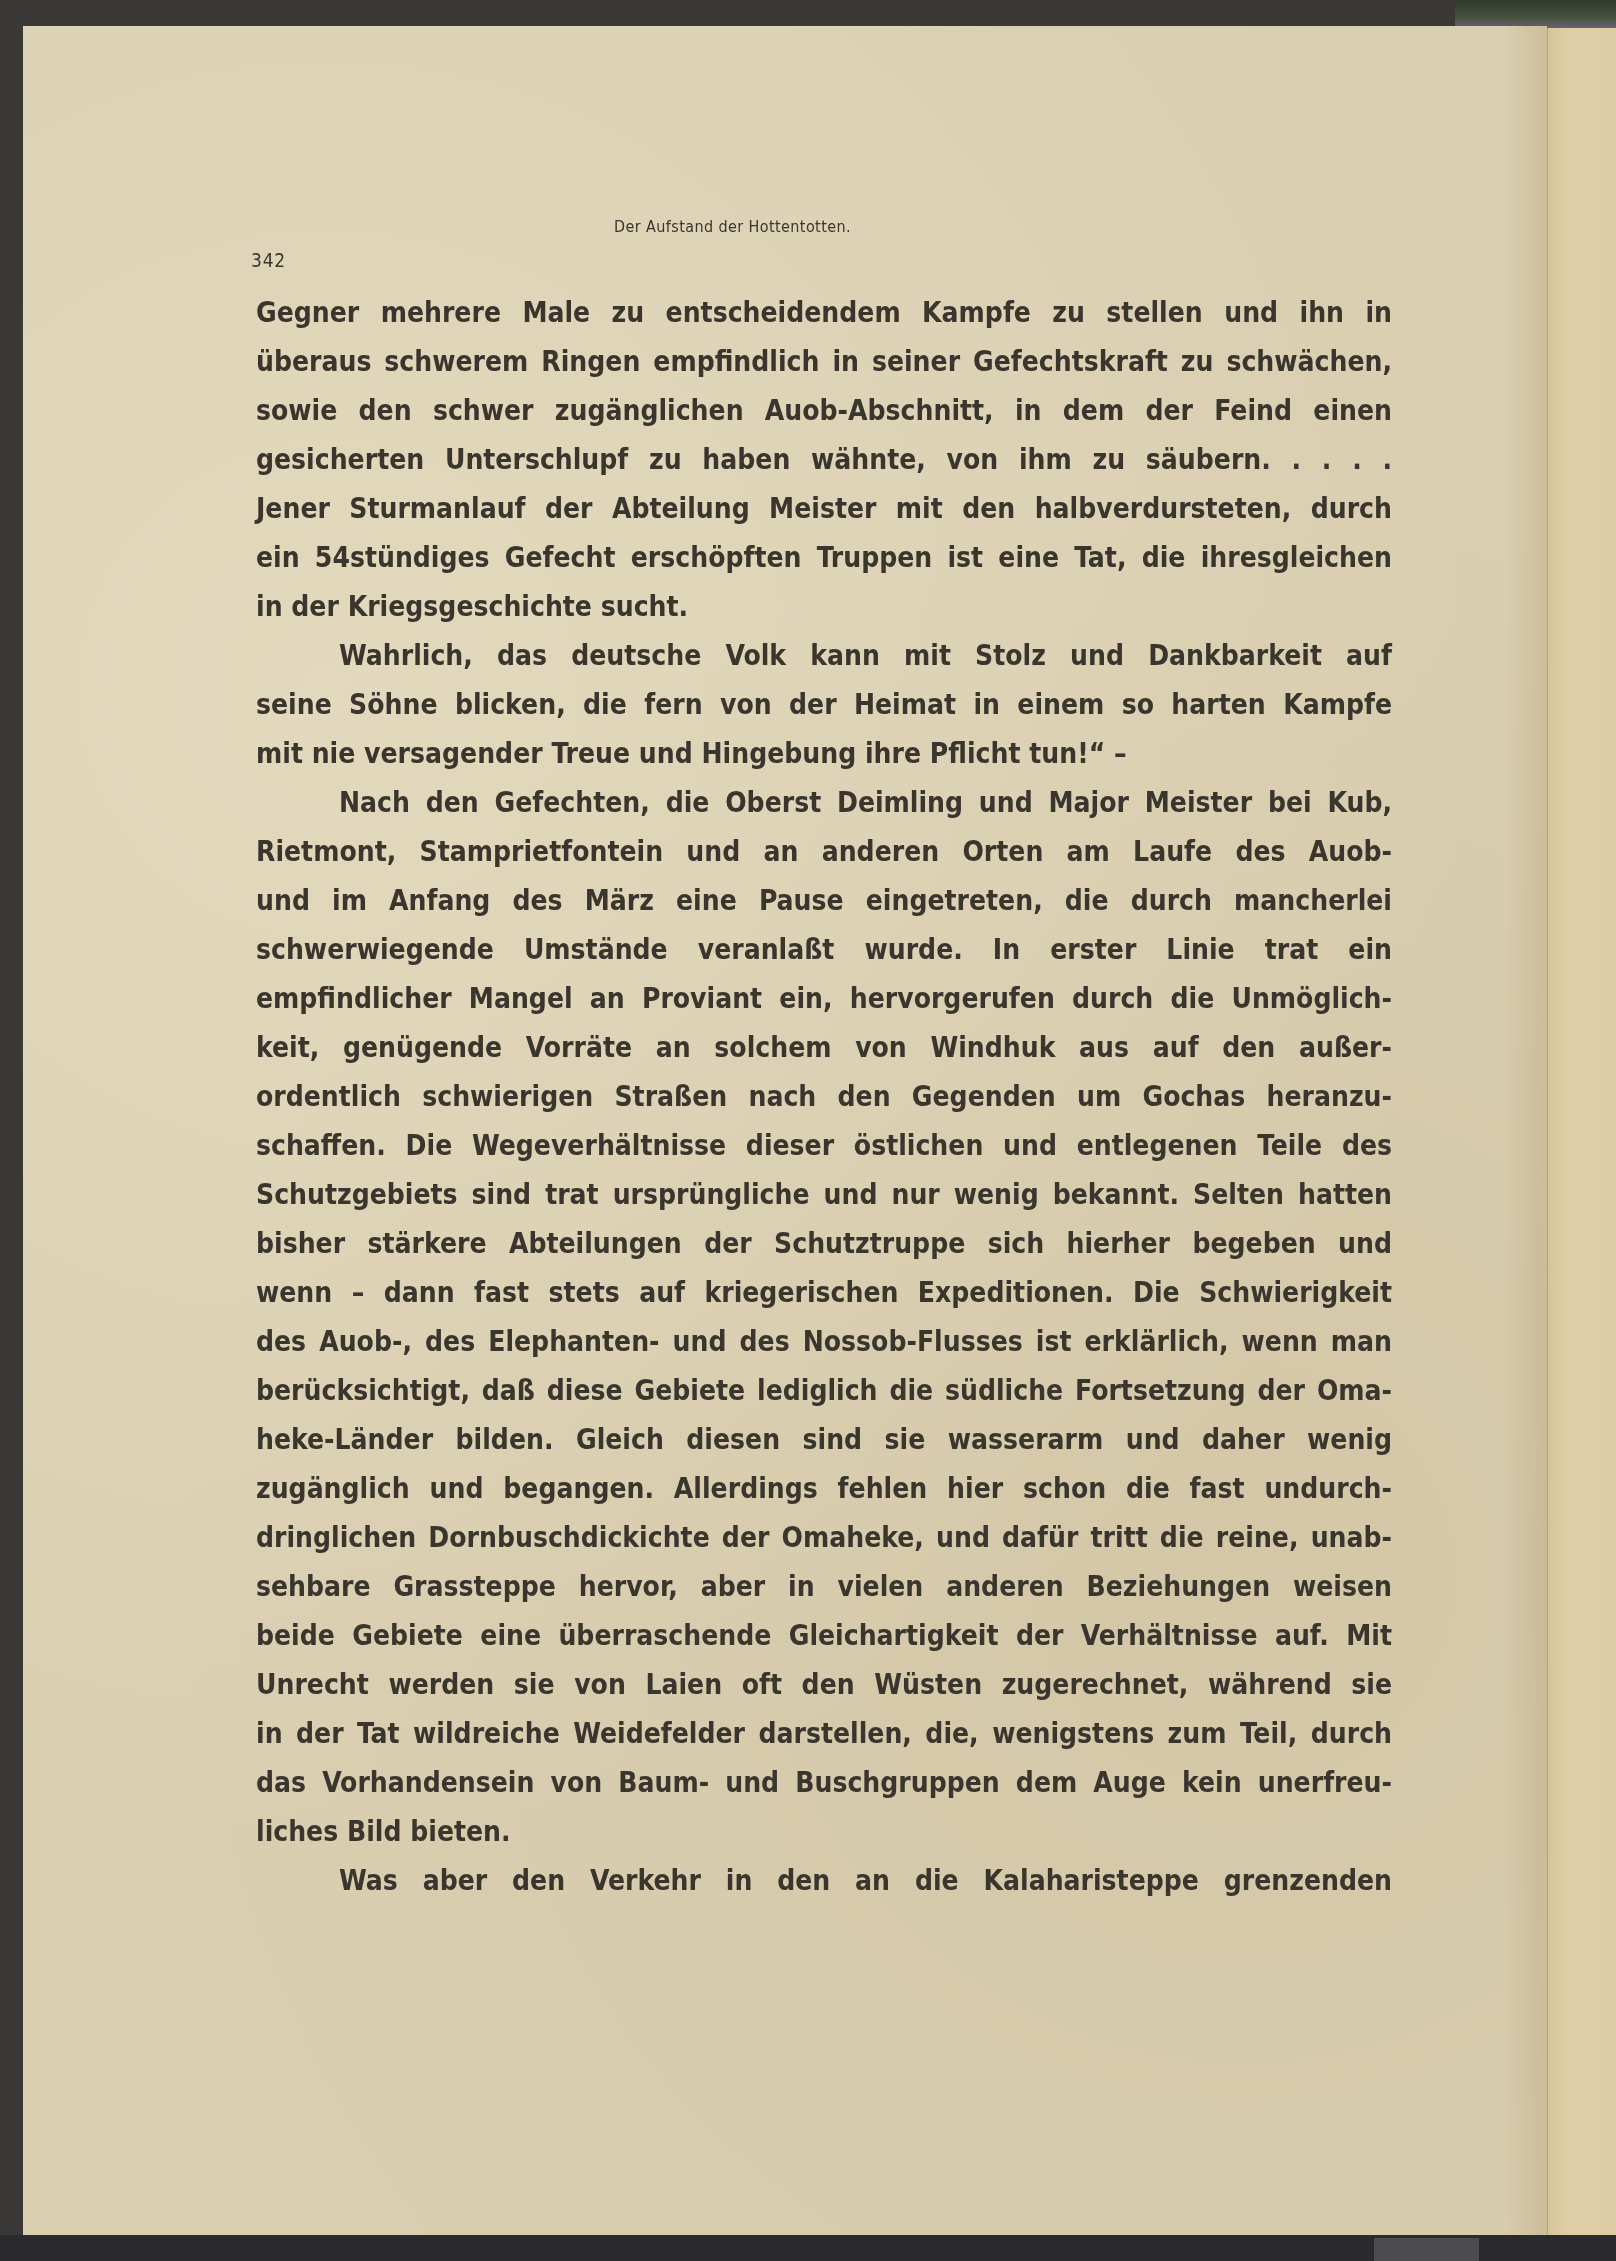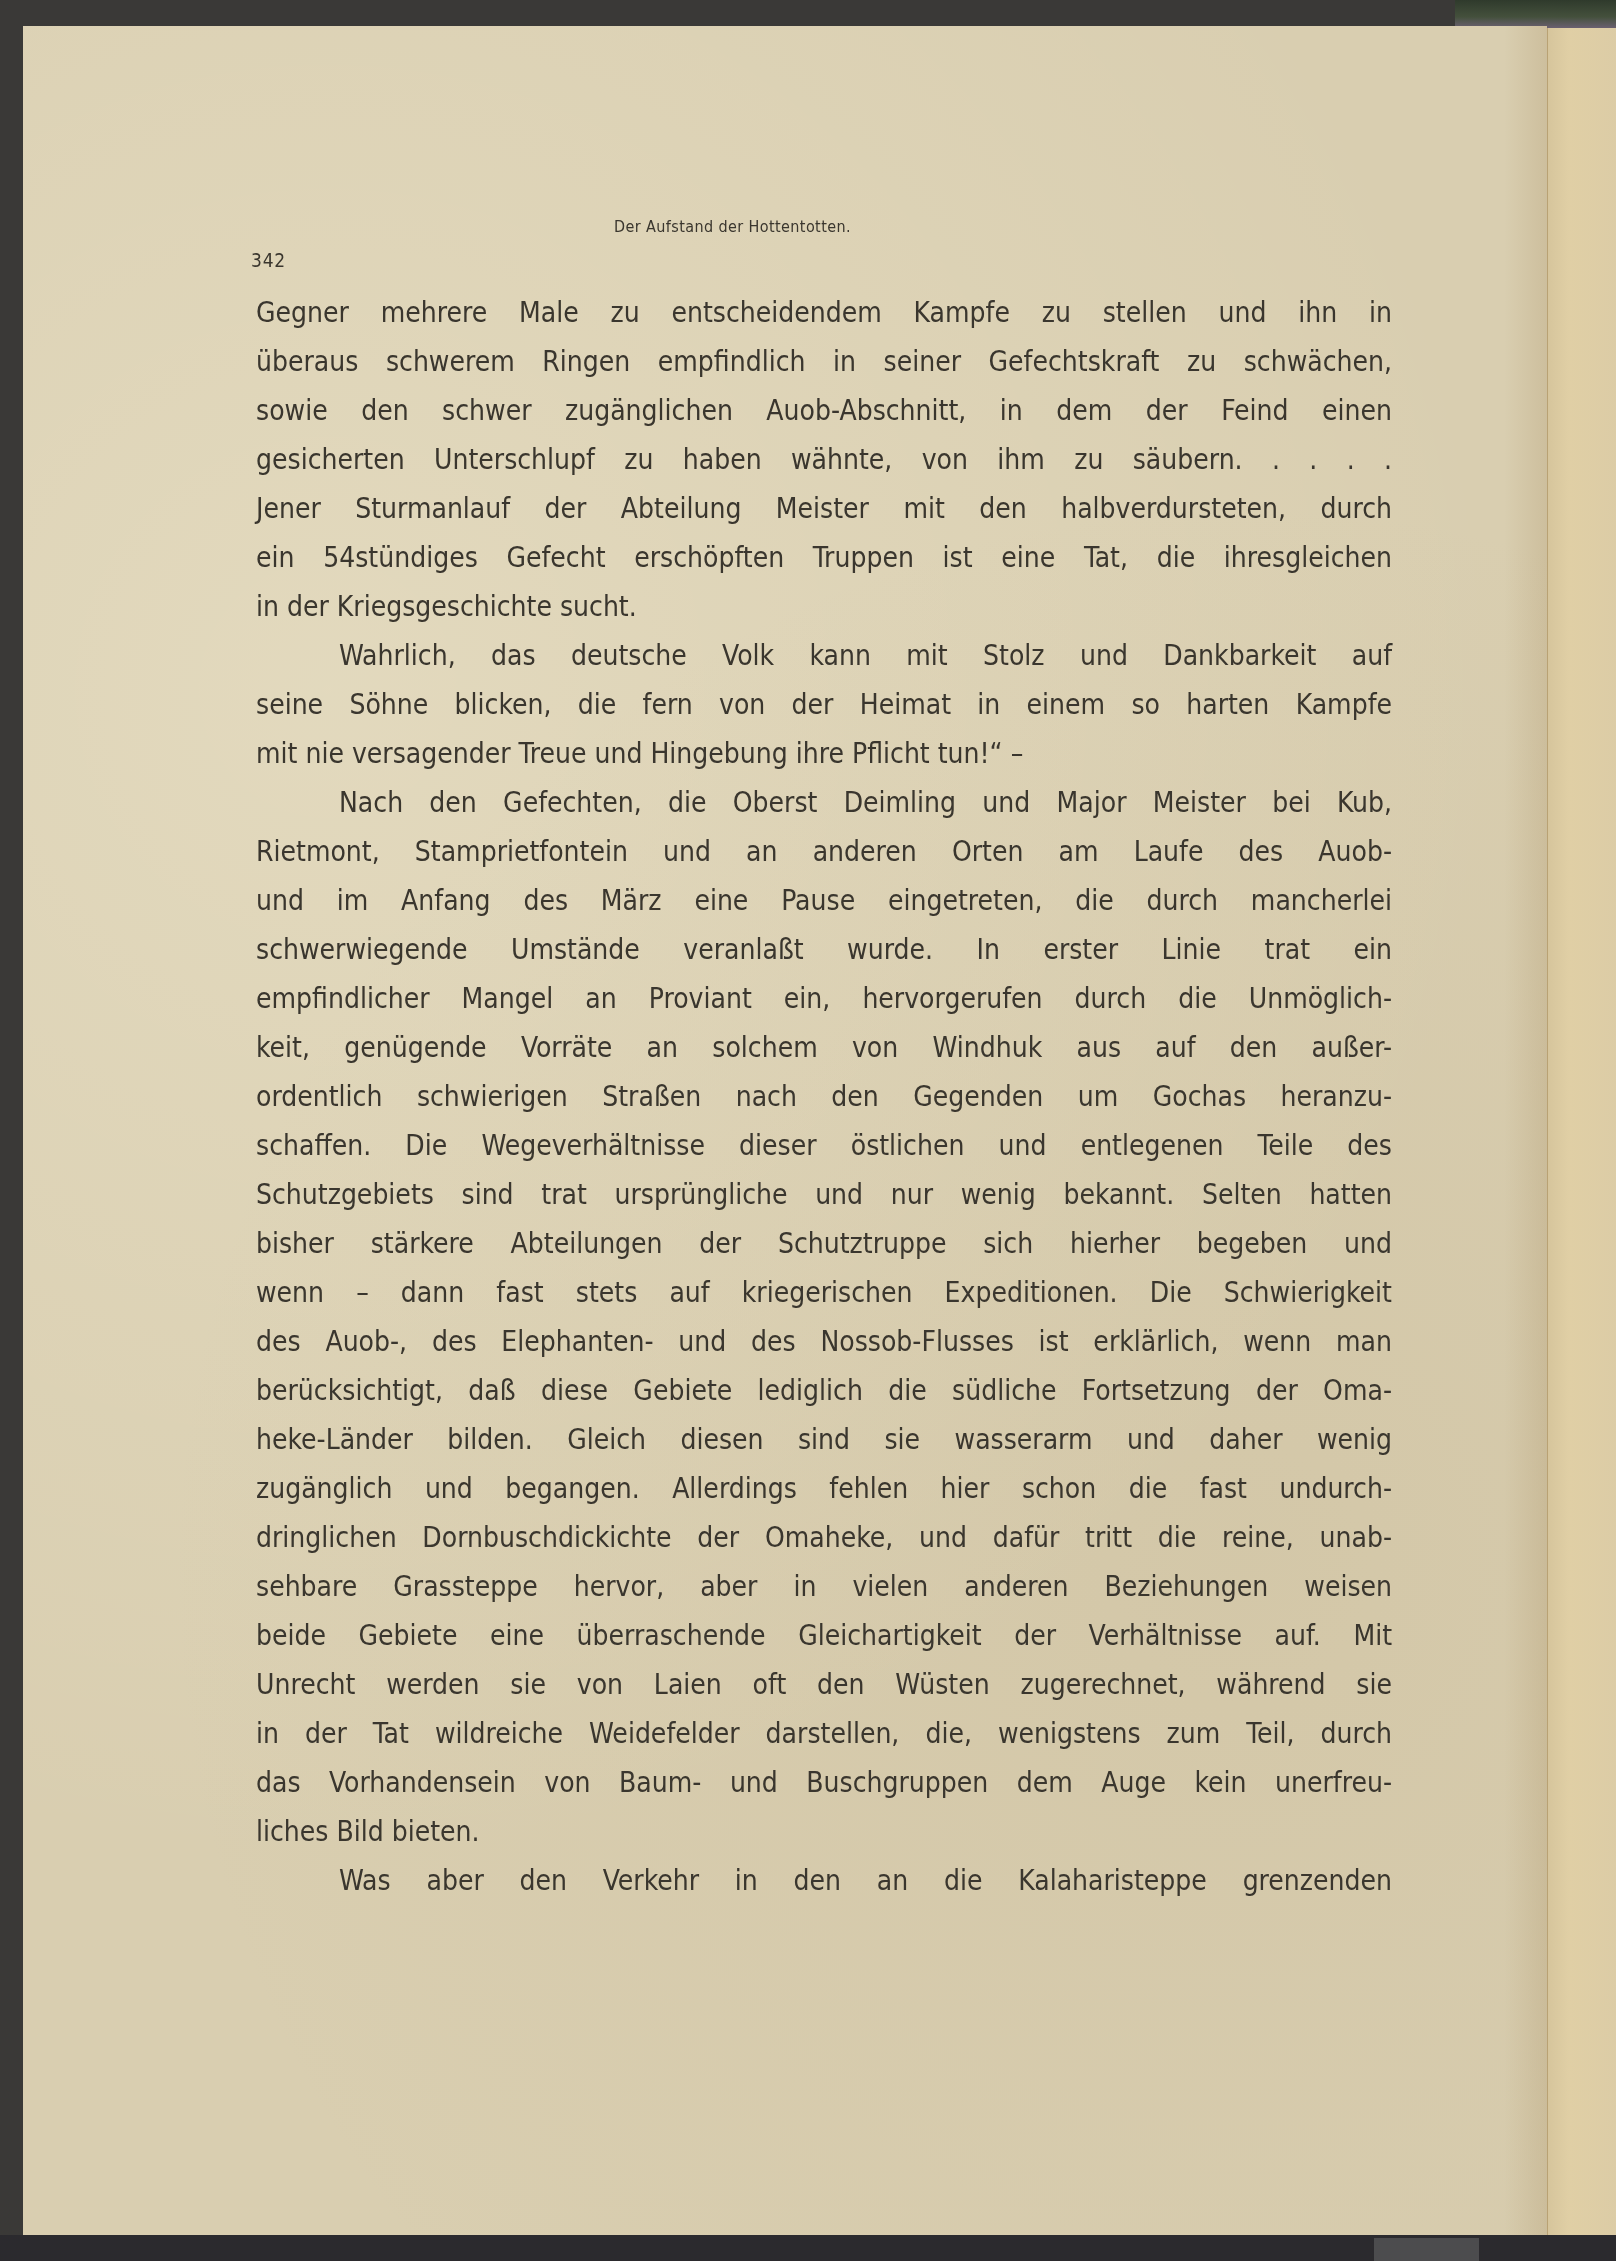--- a/index.html
+++ b/index.html
@@ -31,21 +31,21 @@
   .text {
     font-family:"DejaVu Sans Condensed","DejaVu Sans", sans-serif;
     color:#3a362e;
   }
   .page-number {
     position:absolute; left:251px; top:218px; font-size:19px; letter-spacing:0.8px;margin-top:31px;
   }
   .running-head {
     position:absolute; left:614px; top:217px; font-size:16px; letter-spacing:0.4px;
   }
-  .body-lines { position:absolute; left:256px; top:293px; width:1136px; }
+  .body-lines { position:absolute; left:256px; top:293px; width:1136px;font-weight:bold; }
   .line {
     height:49px; line-height:39px; font-size:28px; white-space:nowrap;
     text-align:justify; text-align-last:justify;
   }
   .line.last { text-align-last:left; }
   .line.indent { padding-left:83px; }
 </style>
 </head>
 <body>
 

